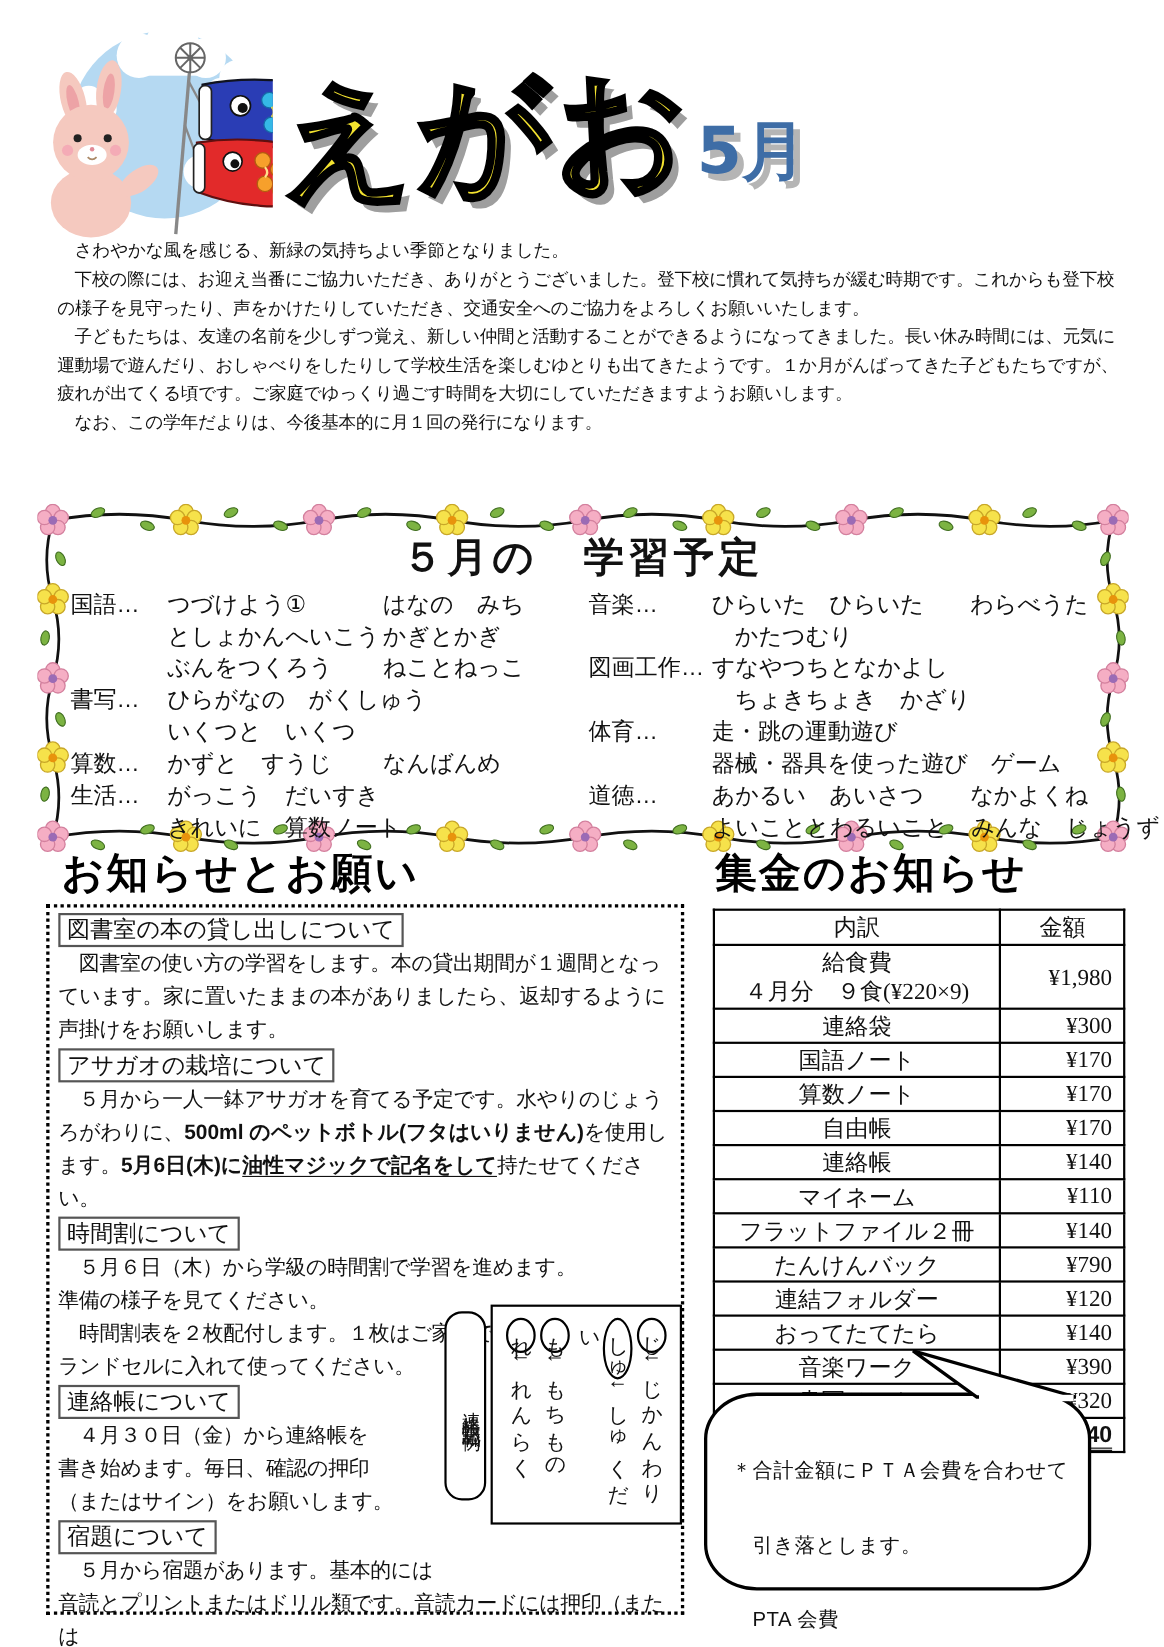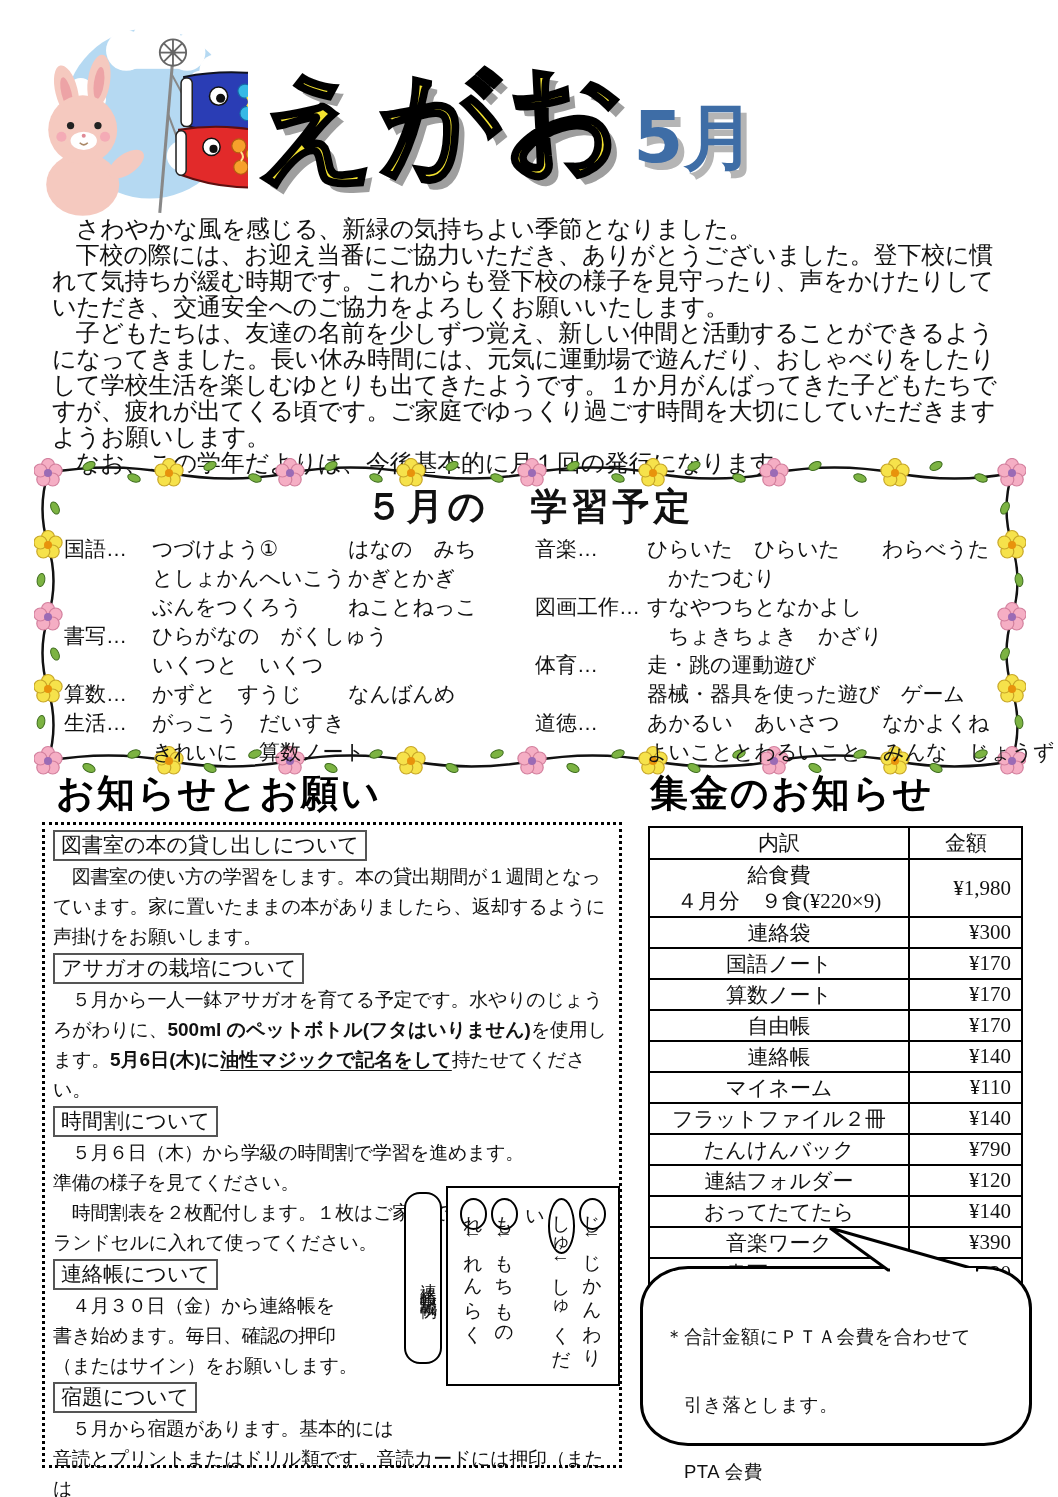--- a/index.html
+++ b/index.html
@@ -8,30 +8,30 @@
 
   
   .logo { position:absolute; left:30px; top:20px; width:218px; height:198px; }
   .title-area { position:absolute; left:255px; top:38px; width:580px; height:170px;
                 display:flex; align-items:center; }
   .title-main { font-family:"DejaVu Sans","Liberation Sans",sans-serif; font-weight:900;
                 font-size:118px; letter-spacing:4px; color:#f4e32f;
                 -webkit-text-stroke:4px #000; text-shadow:7px 8px 0 #9e9e9e;
                 transform:rotate(-2deg); white-space:nowrap; }
   .title-month { font-family:"DejaVu Sans","Liberation Sans",sans-serif; font-weight:900;
-                 font-size:72px; color:#3e6da6; text-shadow:6px 7px 0 #b5b5b5;
+                 font-size:59px; color:#3e6da6; text-shadow:6px 7px 0 #b5b5b5;
                  margin-left:4px; margin-top:30px; white-space:nowrap; }
   .info-block { position:absolute; left:836px; top:46px;
                 font-family:"Liberation Sans","DejaVu Sans",sans-serif; font-weight:700;
                 font-size:21px; line-height:30px; color:#1a1a1a; }
   .il0 { padding-left:18px; } .il1 { padding-left:10px; } .il3 { padding-left:2px; }
 
   
   .intro { position:absolute; left:52px; top:216px; width:965px;
-           font-size:24px; line-height:26px; letter-spacing:-0.2px; }
+           font-size:16px; line-height:26px; letter-spacing:-0.2px; }
   .intro p { margin:0; }
 
   
   .schedule { position:absolute; left:34px; top:458px; width:992px; height:318px; }
   .flower-border { position:absolute; left:0; top:0; width:992px; height:318px; }
   .schedule-title { position:absolute; left:0; right:0; top:24px; text-align:center;
                     font-family:"DejaVu Sans","Liberation Sans",sans-serif;
                     font-weight:900; font-size:37px; letter-spacing:4px; }
   .sched-left  { position:absolute; left:30px;  top:76px; width:450px; }
   .sched-right { position:absolute; left:484px; top:76px; width:492px; }
@@ -79,21 +79,21 @@
             font-size:21px; }
   .ctable td, .ctable th { border:2px solid #000; font-weight:normal; }
   .ctable .item { width:256px; text-align:center; white-space:pre-line;
                   height:27px; line-height:26px; }
   .ctable .amt  { width:100px; text-align:right; padding-right:10px; }
   .ctable .first .item { line-height:26px; padding:2px 0; }
   .sum { font-weight:700; border-bottom:3px double #000;
          font-family:"Liberation Sans","DejaVu Sans",sans-serif; }
 
   
-  .bubble { position:absolute; left:640px; top:1266px; width:392px; height:180px;
+  .bubble { position:absolute; left:640px; top:1266px; width:352px; height:180px;
             border:3px solid #000; border-radius:48px/42px; box-sizing:border-box;
             background:#fff; padding:12px 12px 8px 22px;
             font-family:"Liberation Sans","DejaVu Sans",sans-serif;
             font-size:18.5px; line-height:22.5px; letter-spacing:0.5px; white-space:pre; }
   .tail { position:absolute; left:800px; top:1222px; width:200px; height:52px; z-index:3; }
 </style>
 </head>
 <body>
 
 <div class="page">

